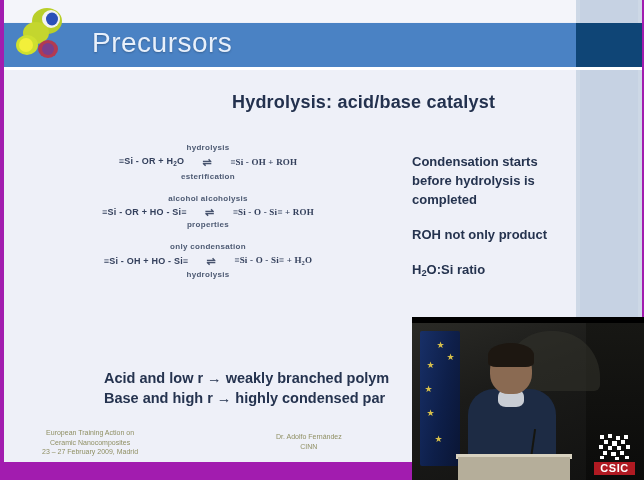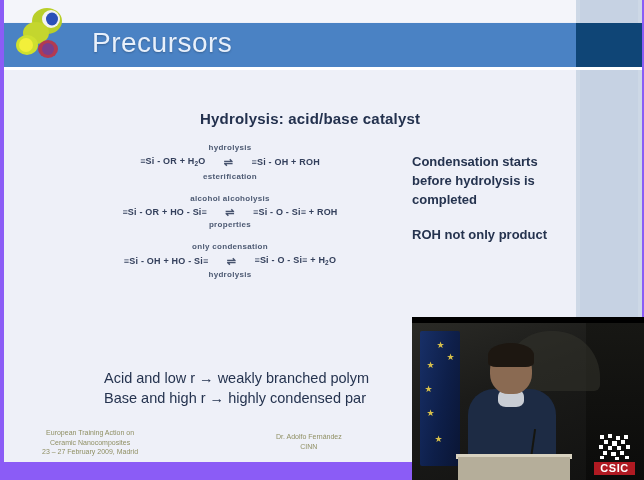--- a/index.html
+++ b/index.html
@@ -1,19 +1,19 @@
 <!DOCTYPE html>
 <html><head>
 <meta charset="utf-8">
 <style>
   * { margin:0; padding:0; box-sizing:border-box; }
   html,body { width:644px; height:480px; overflow:hidden; background:#000; }
   body { font-family:"Liberation Sans", sans-serif; }
 
-  #screen { position:relative; width:644px; height:480px; background:#8b5cf6; }
+  #screen { position:relative; width:644px; height:480px; background:#a21caf; }
 
   
   #slide {
     position:absolute; left:4px; top:0px; width:638px; height:462px;
     background:#eef0f8; overflow:hidden;
   }
   .slide-top-strip {
     position:absolute; left:0; top:0; width:100%; height:22px; background:#f4f5fa;
   }
   
@@ -43,65 +43,64 @@
     position:absolute; left:0; top:67px; width:638px; height:3px;
     background:#ffffff;
   }
 
   
   .logo { position:absolute; left:8px; top:4px; width:58px; height:58px; }
   .logo svg { display:block; }
 
   
   .hydro-heading {
-    position:absolute; left:196px; top:92px;
-    font-size:15px; font-weight:bold; color:#23314e;
+    position:absolute; left:228px; top:92px;
+    font-size:18px; font-weight:bold; color:#23314e;
     letter-spacing:.2px;
-    margin-top:18px;
-  }
-
-  
-  .eqs { position:absolute; left:76px; top:142px; width:300px; }
+  }
+
+  
+  .eqs { position:absolute; left:54px; top:142px; width:300px; }
   .eq-label {
     text-align:center; font-size:8px; color:#4d5a73;
     letter-spacing:.3px; line-height:12px; font-weight:bold;
   }
   .eq-row {
     display:flex; align-items:center; justify-content:center;
     font-size:9px; color:#34405c; font-weight:bold; line-height:14px;
     letter-spacing:.2px; gap:0;
   }
   .eq-left { white-space:nowrap; }
   .eq-arrow {
     display:inline-block; width:46px; text-align:center;
     font-size:11px; color:#46526d;
   }
-  .eq-right { white-space:nowrap; }
+  .eq-right { white-space:nowrap;font-family:Liberation Serif, serif; }
   .eq-block { margin-bottom:10px; }
   sub { font-size:.72em; vertical-align:-.25em; }
 
   
   .side-text {
     position:absolute; left:408px; top:152px; width:168px;
     font-size:13px; font-weight:bold; color:#25334f; line-height:19px;
   }
   .side-text .para { margin-bottom:16px; }
 
   
   .final-line {
     position:absolute; left:88px; top:336px;
     font-size:14.5px; font-weight:bold; color:#25334f; white-space:nowrap;
   }
   .acid-line {
     position:absolute; left:100px; top:370px;
-    font-size:14.5px; font-weight:normal; color:#25334f; white-space:nowrap;
+    font-size:14.5px; font-weight:bold; color:#25334f; white-space:nowrap;
   }
   .base-line {
     position:absolute; left:100px; top:390px;
-    font-size:14.5px; font-weight:normal; color:#25334f; white-space:nowrap;
+    font-size:14.5px; font-weight:bold; color:#25334f; white-space:nowrap;
   }
 
   
   .footer-left {
     position:absolute; left:38px; top:428px;
     font-size:7px; color:#8f8f63; line-height:9.5px; text-align:center;
   }
   .footer-right {
     position:absolute; left:272px; top:432px;
     font-size:7px; color:#8f8f63; line-height:9.5px; text-align:center;
@@ -240,20 +239,21 @@
           <span class="eq-right">≡Si - O - Si≡ + H<sub>2</sub>O</span>
         </div>
         <div class="eq-label">hydrolysis</div>
       </div>
 
     </div>
 
     <div class="side-text">
       <div class="para">Condensation starts before hydrolysis is completed</div>
       <div class="para">ROH not only product</div>
+      <div class="para">H<sub>2</sub>O:Si ratio</div>
     </div>
 
     <div class="acid-line">Acid and low r → weakly branched polym</div>
     <div class="base-line">Base and high r → highly condensed par</div>
 
     <div class="footer-left">European Training Action on<br>Ceramic Nanocomposites<br>23 – 27 February 2009, Madrid</div>
     <div class="footer-right">Dr. Adolfo Fernández<br>CINN</div>
 
   </div>
 

